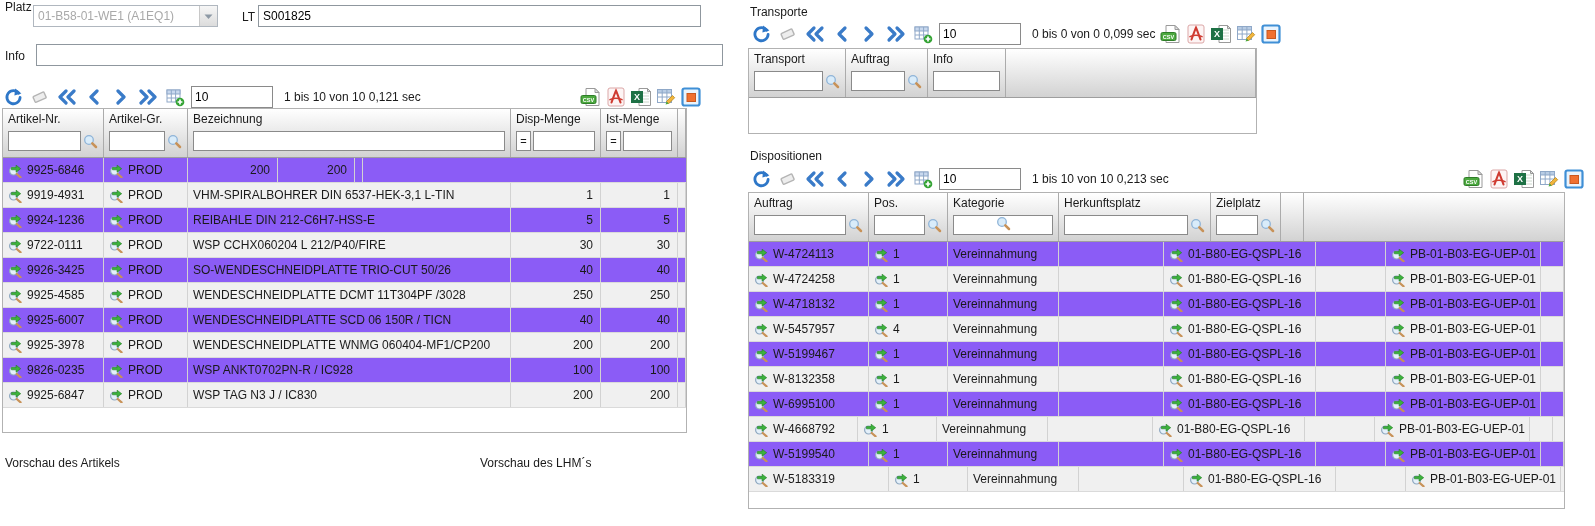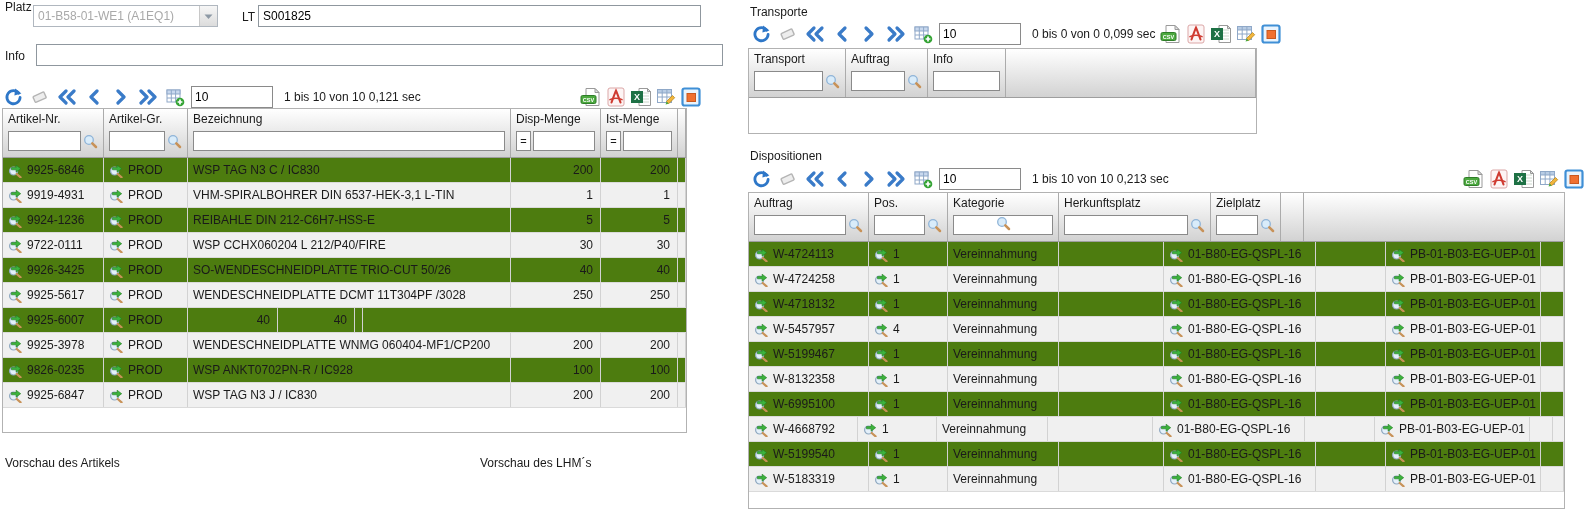--- a/index.html
+++ b/index.html
@@ -31,21 +31,21 @@
   .th-label{height:17px;white-space:nowrap;overflow:hidden}
   .th-filter{display:flex;align-items:center;gap:2px;padding:1px 5px 0 0;height:22px}
   .f-input{height:20px;border:1px solid #8a8a8a;box-sizing:border-box;padding:0 2px;background:#fff;
     min-width:0;font-family:inherit;font-size:12px}
   .mag{flex:none;display:flex}
   .eq{width:15px;height:20px;flex:none;border:1px solid #8a8a8a;box-sizing:border-box;background:#fff;
     display:flex;align-items:center;justify-content:center;font-size:11px}
   .f-center{height:20px;border:1px solid #8a8a8a;box-sizing:border-box;background:#fff;display:flex;
     align-items:center;justify-content:center;flex:1}
   .gbody{flex:1;display:flex;flex-direction:column;min-height:0}
-  .tr{display:flex;height:25px;box-sizing:border-box;border-bottom:1px solid #dadada;flex:none;background:#4d7c0f}
+  .tr{display:flex;height:25px;box-sizing:border-box;border-bottom:1px solid #dadada;flex:none;background:#8b5cf6}
   .tr:nth-child(even){background:#f0f0f0}
   .td{box-sizing:border-box;border-right:1px solid #d2d2d2;display:flex;align-items:center;
     padding-left:5px;overflow:hidden;white-space:nowrap;flex:none}
   .td.num{justify-content:flex-end;padding-right:7px;padding-left:2px}
   .lk{margin-right:4px;flex:none;display:flex}
   .gfill{flex:1}
 </style>
 </head>
 <body>
 
@@ -242,23 +242,20 @@
         <div class="td" style="width:84px">
           <span class="lk">
             <svg width="15" height="15" viewBox="0 0 15 15">
               <circle cx="5.6" cy="8" r="4" fill="#e4f0fa" stroke="#8fa8c0" stroke-width="1.2"></circle>
               <path d="M8.7 11 L12.6 14.4" stroke="#c89258" stroke-width="2.2" stroke-linecap="round"></path>
               <path d="M3.5 4.6 h4.6 v-2.4 l4.6 3.5 -4.6 3.5 v-2.4 H3.5 Z" fill="#3db33d" stroke="#1f7d1f" stroke-width="0.6"></path>
             </svg>
           </span>
           <span>PROD</span>
         </div>
-        <div class="td" style="width:323px">
-          <span>WSP TAG N3 C / IC830</span>
-        </div>
         <div class="td num" style="width:90px">
           <span>200</span>
         </div>
         <div class="td num" style="width:77px">
           <span>200</span>
         </div>
         <div class="td" style="width:8px">
           <span></span>
         </div>
       </div>
@@ -400,21 +397,21 @@
       </div>
       <div class="tr">
         <div class="td" style="width:101px">
           <span class="lk">
             <svg width="15" height="15" viewBox="0 0 15 15">
               <circle cx="5.6" cy="8" r="4" fill="#e4f0fa" stroke="#8fa8c0" stroke-width="1.2"></circle>
               <path d="M8.7 11 L12.6 14.4" stroke="#c89258" stroke-width="2.2" stroke-linecap="round"></path>
               <path d="M3.5 4.6 h4.6 v-2.4 l4.6 3.5 -4.6 3.5 v-2.4 H3.5 Z" fill="#3db33d" stroke="#1f7d1f" stroke-width="0.6"></path>
             </svg>
           </span>
-          <span>9925-5617</span>
+          <span>9925-4585</span>
         </div>
         <div class="td" style="width:84px">
           <span class="lk">
             <svg width="15" height="15" viewBox="0 0 15 15">
               <circle cx="5.6" cy="8" r="4" fill="#e4f0fa" stroke="#8fa8c0" stroke-width="1.2"></circle>
               <path d="M8.7 11 L12.6 14.4" stroke="#c89258" stroke-width="2.2" stroke-linecap="round"></path>
               <path d="M3.5 4.6 h4.6 v-2.4 l4.6 3.5 -4.6 3.5 v-2.4 H3.5 Z" fill="#3db33d" stroke="#1f7d1f" stroke-width="0.6"></path>
             </svg>
           </span>
           <span>PROD</span>
@@ -445,20 +442,23 @@
         </div>
         <div class="td" style="width:84px">
           <span class="lk">
             <svg width="15" height="15" viewBox="0 0 15 15">
               <circle cx="5.6" cy="8" r="4" fill="#e4f0fa" stroke="#8fa8c0" stroke-width="1.2"></circle>
               <path d="M8.7 11 L12.6 14.4" stroke="#c89258" stroke-width="2.2" stroke-linecap="round"></path>
               <path d="M3.5 4.6 h4.6 v-2.4 l4.6 3.5 -4.6 3.5 v-2.4 H3.5 Z" fill="#3db33d" stroke="#1f7d1f" stroke-width="0.6"></path>
             </svg>
           </span>
           <span>PROD</span>
+        </div>
+        <div class="td" style="width:323px">
+          <span>WENDESCHNEIDPLATTE SCD 06 150R / TICN</span>
         </div>
         <div class="td num" style="width:90px">
           <span>40</span>
         </div>
         <div class="td num" style="width:77px">
           <span>40</span>
         </div>
         <div class="td" style="width:8px">
           <span></span>
         </div>
@@ -1384,21 +1384,21 @@
               <path d="M3.5 4.6 h4.6 v-2.4 l4.6 3.5 -4.6 3.5 v-2.4 H3.5 Z" fill="#3db33d" stroke="#1f7d1f" stroke-width="0.6"></path>
             </svg>
           </span>
           <span>PB-01-B03-EG-UEP-01</span>
         </div>
         <div class="td" style="width:23px">
           <span></span>
         </div>
       </div>
       <div class="tr">
-        <div class="td" style="width:120px">
+        <div class="td" style="width:140px">
           <span class="lk">
             <svg width="15" height="15" viewBox="0 0 15 15">
               <circle cx="5.6" cy="8" r="4" fill="#e4f0fa" stroke="#8fa8c0" stroke-width="1.2"></circle>
               <path d="M8.7 11 L12.6 14.4" stroke="#c89258" stroke-width="2.2" stroke-linecap="round"></path>
               <path d="M3.5 4.6 h4.6 v-2.4 l4.6 3.5 -4.6 3.5 v-2.4 H3.5 Z" fill="#3db33d" stroke="#1f7d1f" stroke-width="0.6"></path>
             </svg>
           </span>
           <span>W-5183319</span>
         </div>
         <div class="td" style="width:79px">

